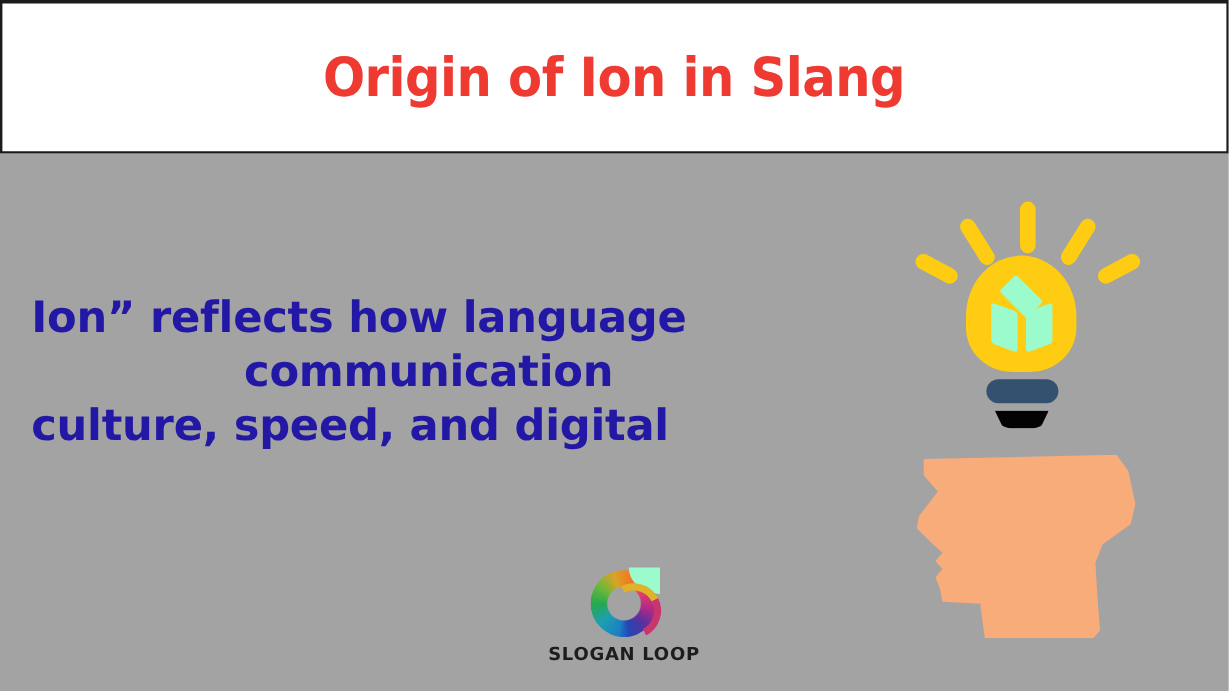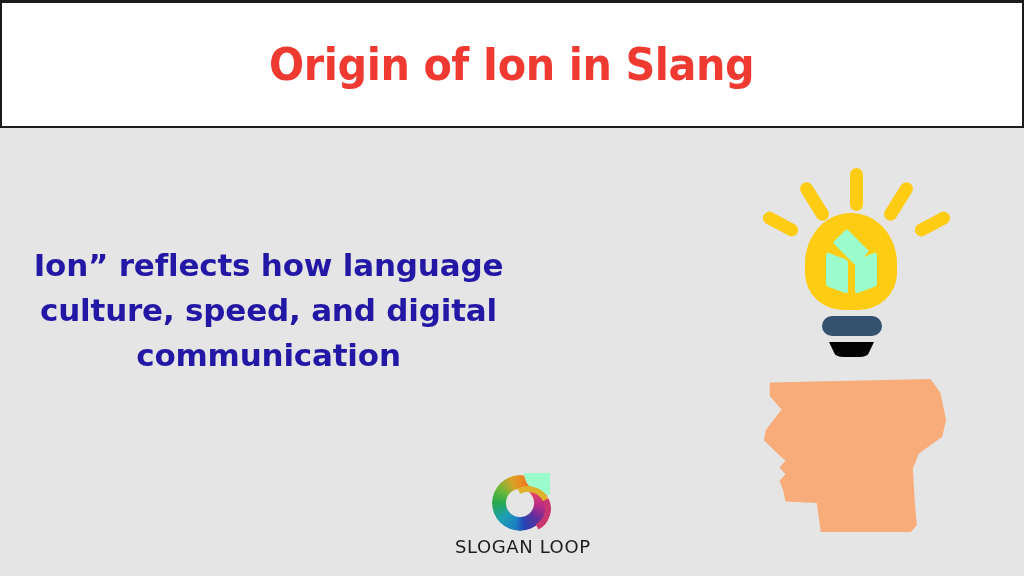--- a/index.html
+++ b/index.html
@@ -5,21 +5,21 @@
   html, body {
     margin: 0;
     padding: 0;
     background: #ffffff;
   }
   #slide {
     position: relative;
     width: 1024px;
     height: 576px;
     overflow: hidden;
-    background: #e5e5e5;
+    background: #a3a3a3;
     font-family: "DejaVu Sans", sans-serif;
   }
 
   
   .header-band {
     position: absolute;
     left: 0;
     top: 0;
     width: 1024px;
     height: 128px;
@@ -42,25 +42,25 @@
     white-space: nowrap;
     transform: scaleX(0.92);
   }
 
   
   .body-copy {
     position: absolute;
     left: 26px;
     top: 243px;
     width: 485px;
-    text-align: center;
+    text-align: right;
     color: #2317a5;
     font-family: "DejaVu Sans", sans-serif;
     font-weight: bold;
-    font-size: 31px;
+    font-size: 36px;
     line-height: 45px;
     letter-spacing: -0.2px;
   }
   .body-copy .ln { display: block; white-space: nowrap; }
 
   
   .illustration {
     position: absolute;
     left: 740px;
     top: 150px;
@@ -214,40 +214,40 @@
     width: 34px;
     height: 34px;
     border-radius: 50%;
     border: 6px solid transparent;
     border-top-color: #e0b12a;
     border-right-color: #c9366f;
     transform: rotate(18deg);
   }
   .logo-text {
     font-family: "DejaVu Sans", sans-serif;
-    font-weight: normal;
-    font-size: 18px;
+    font-weight: bold;
+    font-size: 15px;
     letter-spacing: 0.6px;
     color: #1d1d1d;
     white-space: nowrap;
   }
 </style>
 </head>
 <body>
 
 <div id="slide">
 
   <div class="header-band">
     <div class="header-title">Origin of Ion in Slang</div>
   </div>
 
   <div class="body-copy">
     <span class="ln">Ion” reflects how language</span>
+    <span class="ln">communication</span>
     <span class="ln">culture, speed, and digital</span>
-    <span class="ln">communication</span>
   </div>
 
   <div class="illustration">
 
     <div class="bulb-wrap">
       <span class="ray ray-far-left"></span>
       <span class="ray ray-left"></span>
       <span class="ray ray-center"></span>
       <span class="ray ray-right"></span>
       <span class="ray ray-far-right"></span>

